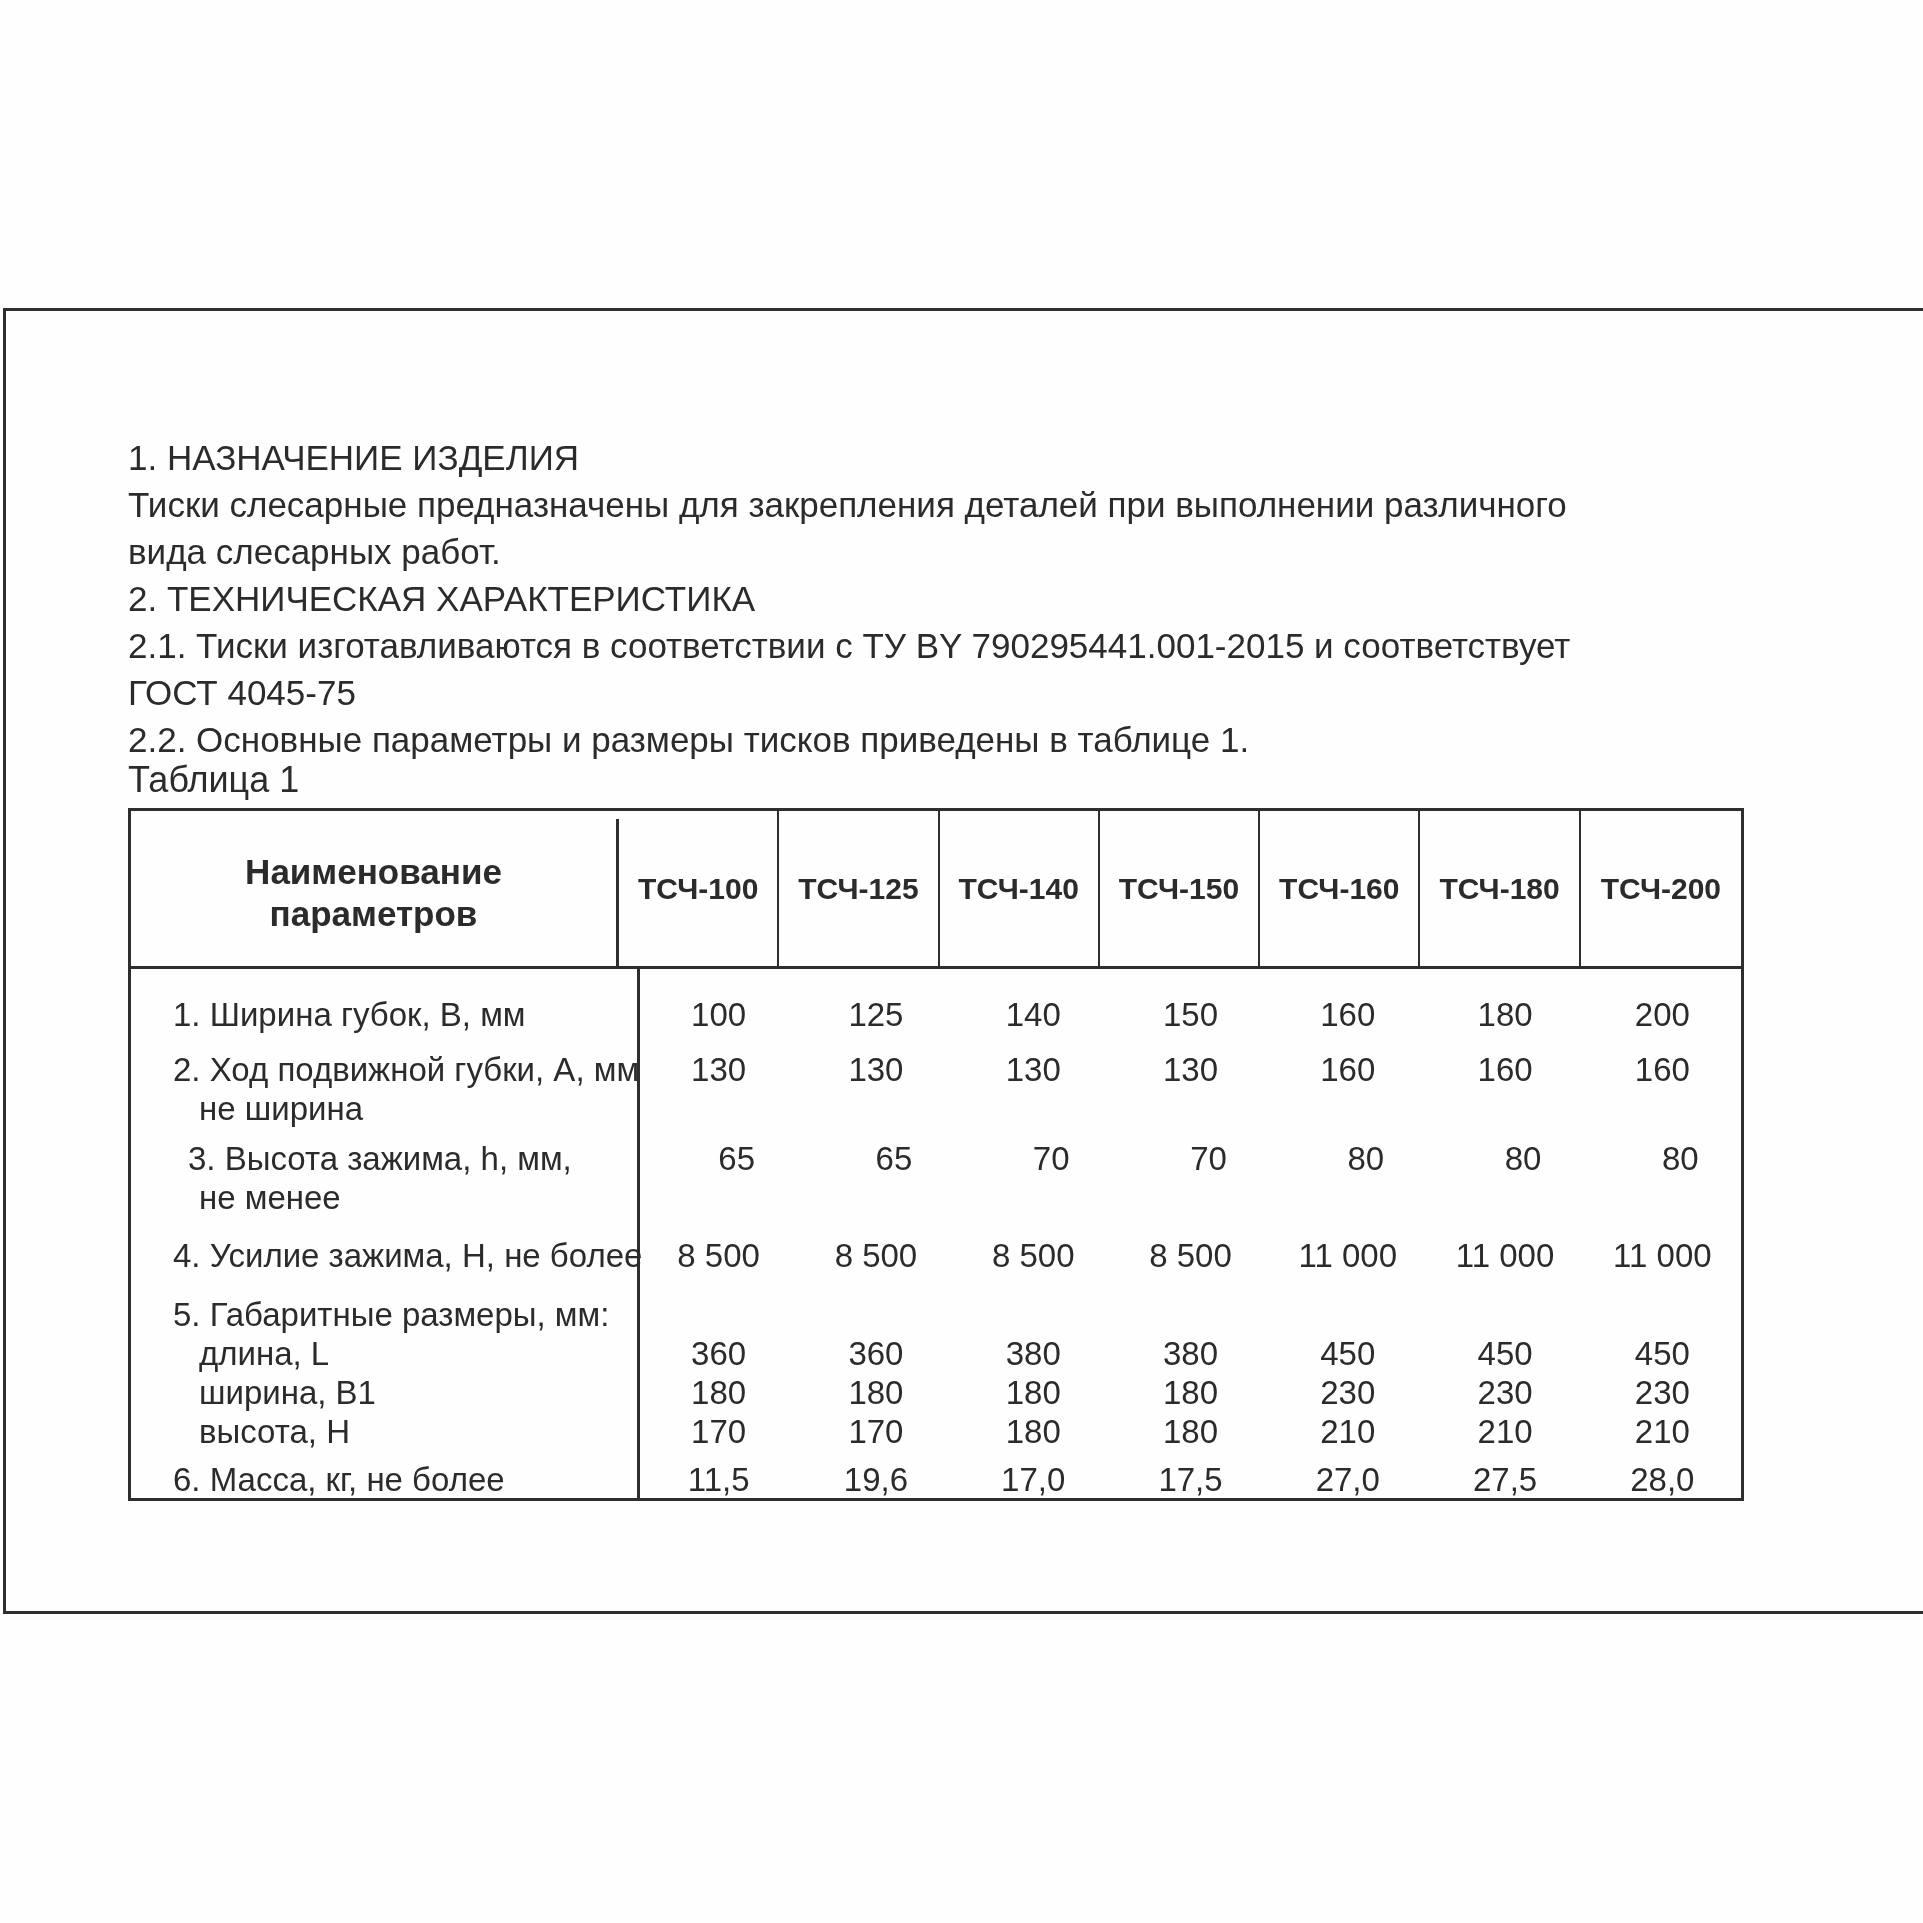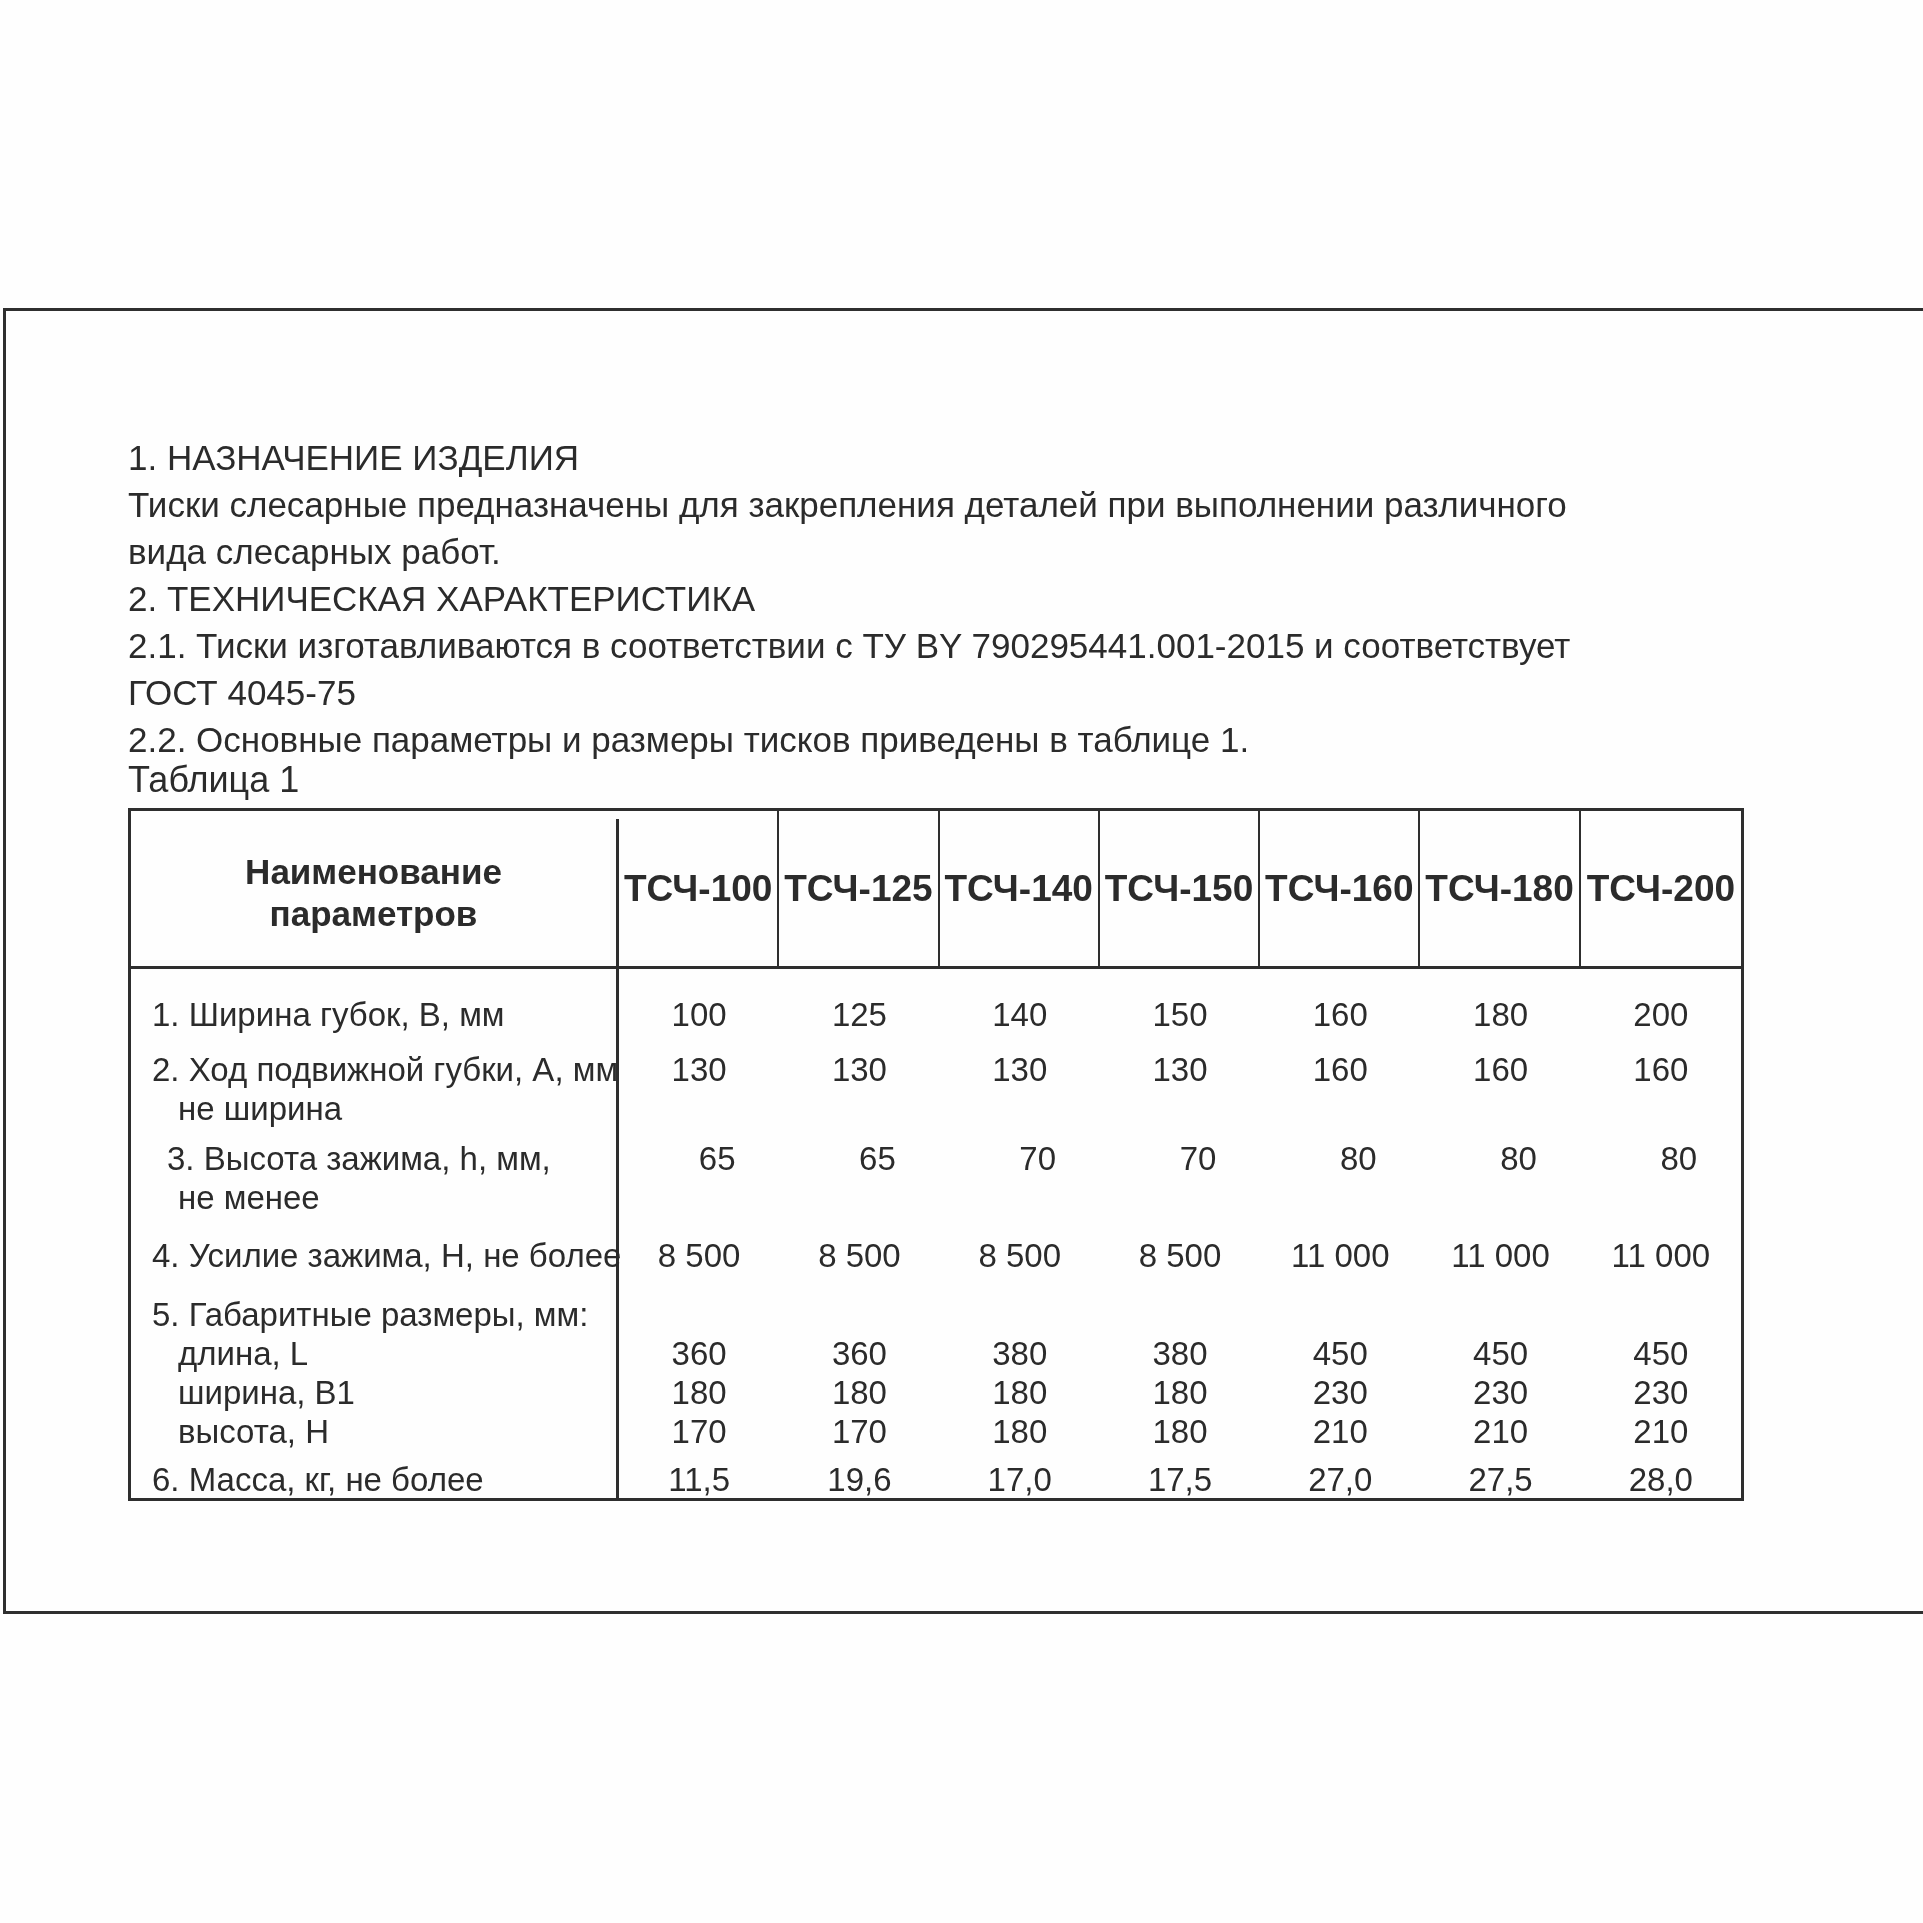--- a/index.html
+++ b/index.html
@@ -50,35 +50,36 @@
     display:grid;
     grid-template-columns:488px repeat(7,1fr);
     height:158px; flex:0 0 158px;
     border-bottom:3.8px solid #2e2e2e;
     box-sizing:border-box;
     font-weight:bold;
   }
   .thead .hc{
     display:flex; flex-direction:column;
     align-items:center; justify-content:center;
-    font-size:37px; line-height:42px;
+    font-size:30px; line-height:42px;
     border-right:2.3px solid #2e2e2e;
   }
   .thead .hc.params{ border-right-width:3px; font-size:35px;margin-top:8px; }
   .thead .hc:last-child{ border-right:none; }
   .tbody{
     flex:1 1 auto;
     display:flex; flex-direction:column;
   }
   .line{
     display:grid;
     grid-template-columns:488px repeat(7,1fr);
     align-items:stretch;
     font-size:33px;
     line-height:39px;
+    margin-left:21px;
   }
   .line .lbl{
     border-right:3px solid #2e2e2e;
     padding-left:21px;
     box-sizing:border-box;
     white-space:nowrap;
   }
   .line .lbl.indent{ padding-left:47px; }
   .line .v{ text-align:center; }
   .line.pt34 > div{ padding-top:25.6px; }

